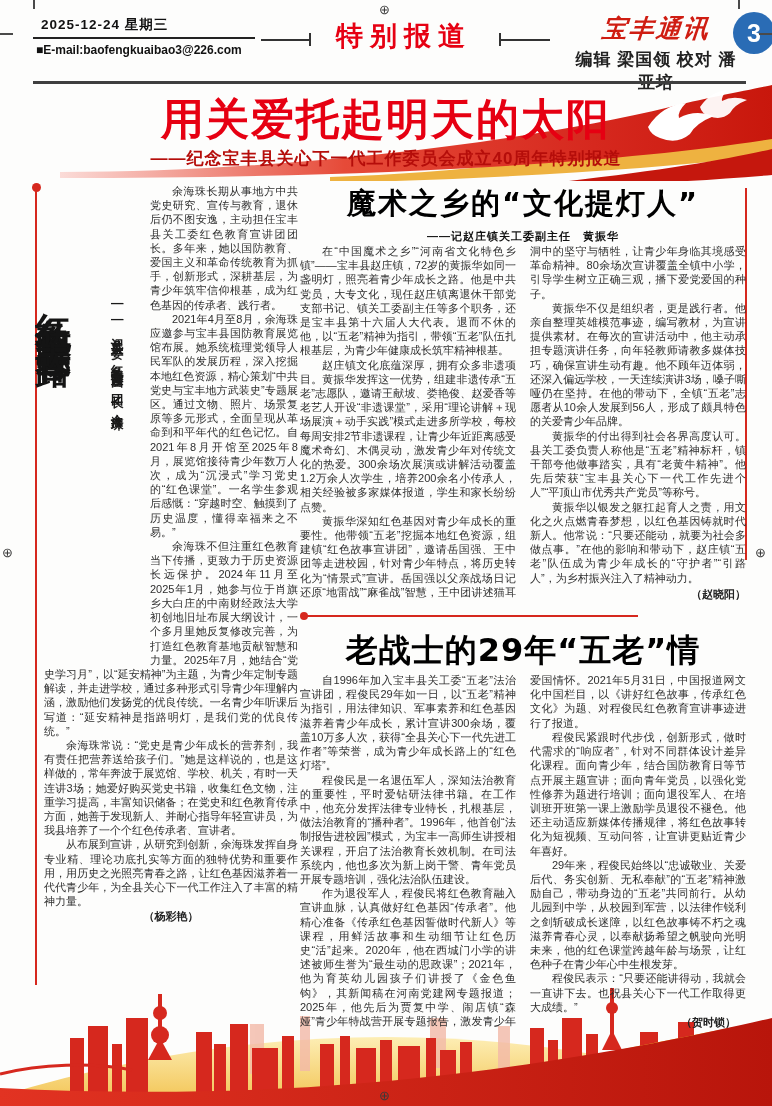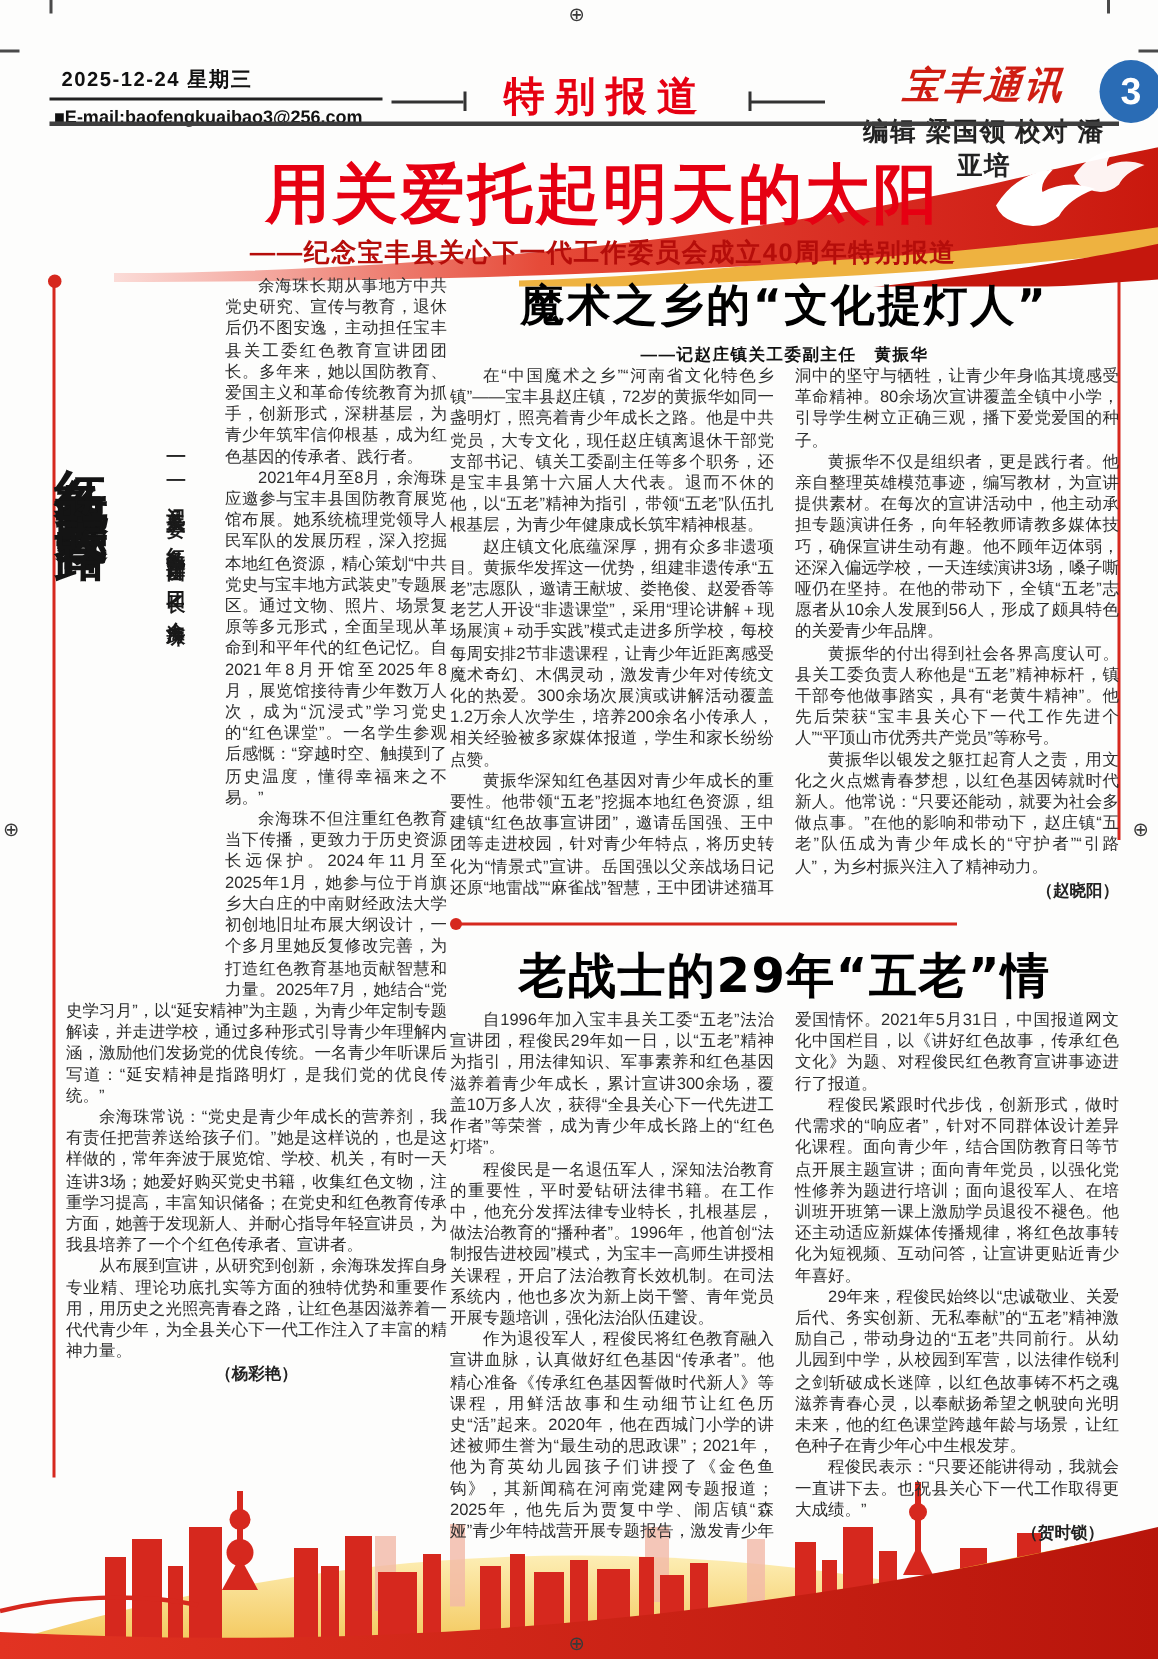--- a/index.html
+++ b/index.html
@@ -4,39 +4,39 @@
 <style>
   html,body{margin:0;padding:0;width:772px;height:1106px;background:#fdfdfc;overflow:hidden;
     font-family:"Liberation Sans",sans-serif;}
   .page{position:absolute;inset:0;width:772px;height:1106px;background:#fdfdfc;}
 
   
   .regmark{position:absolute;font-size:13px;color:#3a3a3a;z-index:6;line-height:1;}
   .cropline{position:absolute;background:#4a4a4a;z-index:6;}
 
   
-  .hdr{position:absolute;left:33px;top:40px;width:713px;height:52px;}
+  .hdr{position:absolute;left:33px;top:12px;width:713px;height:52px;}
   .hdr-date{position:absolute;left:8px;top:4px;font-size:13.5px;font-weight:bold;color:#111;letter-spacing:1px;}
   .hdr-date-rule{position:absolute;left:0;top:25px;width:222px;height:1.5px;background:#222;}
   .hdr-email{position:absolute;left:3px;top:31px;font-size:12px;font-weight:bold;color:#111;}
   .hdr-sec{position:absolute;left:276px;top:6px;width:190px;text-align:center;
     font-size:27px;font-weight:900;color:#e60012;letter-spacing:7px;font-family:"DejaVu Sans",sans-serif;}
   .sec-line{position:absolute;top:27px;height:1.5px;background:#333;}
   .sec-tick{position:absolute;top:21px;width:1.5px;height:13px;background:#333;}
   .hdr-masthead{position:absolute;left:548px;top:0px;width:150px;text-align:center;color:#cf1d12;
     font-size:25px;font-weight:bold;font-style:italic;letter-spacing:2px;
     font-family:"DejaVu Serif",serif;transform:skewX(-5deg);}
   .hdr-staff{position:absolute;left:540px;top:36px;width:166px;text-align:center;
     font-size:17px;font-weight:bold;color:#222;letter-spacing:1px;}
   .page-badge{position:absolute;left:700px;top:0px;width:42px;height:42px;border-radius:50%;
     background:#2a6cb5;color:#fff;font-size:25px;font-weight:bold;text-align:center;line-height:42px;}
   .hdr-rule{position:absolute;left:33px;top:81px;width:713px;height:3px;background:#3f3f3f;}
 
   
-  .banner{position:absolute;left:16px;top:85px;width:637px;height:96px;margin-top:10px;}
+  .banner{position:absolute;left:0;top:85px;width:637px;height:96px;}
   .banner svg{position:absolute;left:0;top:0;}
   .banner-title{position:absolute;left:0;top:6px;width:772px;text-align:center;z-index:2;
     color:#e60012;font-size:43px;font-weight:900;letter-spacing:2px;font-family:"DejaVu Sans",sans-serif;}
   .banner-subtitle{position:absolute;left:0;top:62px;width:772px;text-align:center;z-index:2;
     color:#b50d0a;font-size:17px;font-weight:bold;letter-spacing:1px;}
 
   
   .rail{position:absolute;background:#d6281e;z-index:2;}
   .rail-dot{position:absolute;width:9px;height:9px;border-radius:50%;background:#d6281e;z-index:2;}
 
@@ -80,21 +80,21 @@
   <div class="regmark" style="left:2px;top:546px;">⊕</div>
   <div class="regmark" style="left:755px;top:546px;">⊕</div>
   <div class="cropline" style="left:0;top:33px;width:13px;height:2px;"></div>
   <div class="cropline" style="left:759px;top:33px;width:13px;height:2px;"></div>
   <div class="cropline" style="left:33px;top:0;width:2px;height:9px;"></div>
   <div class="cropline" style="left:738px;top:0;width:2px;height:9px;"></div>
 
   <div class="hdr">
     <div class="hdr-date">2025-12-24  星期三</div>
     <div class="hdr-date-rule"></div>
-    <div class="hdr-email">■E-mail:baofengkuaibao3@256.com</div>
+    <div class="hdr-email">■E-mail:baofengkuaibao3@226.com</div>
     <div class="sec-line" style="left:228px;width:48px;"></div>
     <div class="sec-tick" style="left:276px;"></div>
     <div class="hdr-sec">特别报道</div>
     <div class="sec-tick" style="left:466px;"></div>
     <div class="sec-line" style="left:467px;width:50px;"></div>
     <div class="hdr-masthead">宝丰通讯</div>
     <div class="hdr-staff">编辑 梁国领  校对 潘亚培</div>
     <div class="page-badge">3</div>
   </div>
   <div class="hdr-rule"></div>

